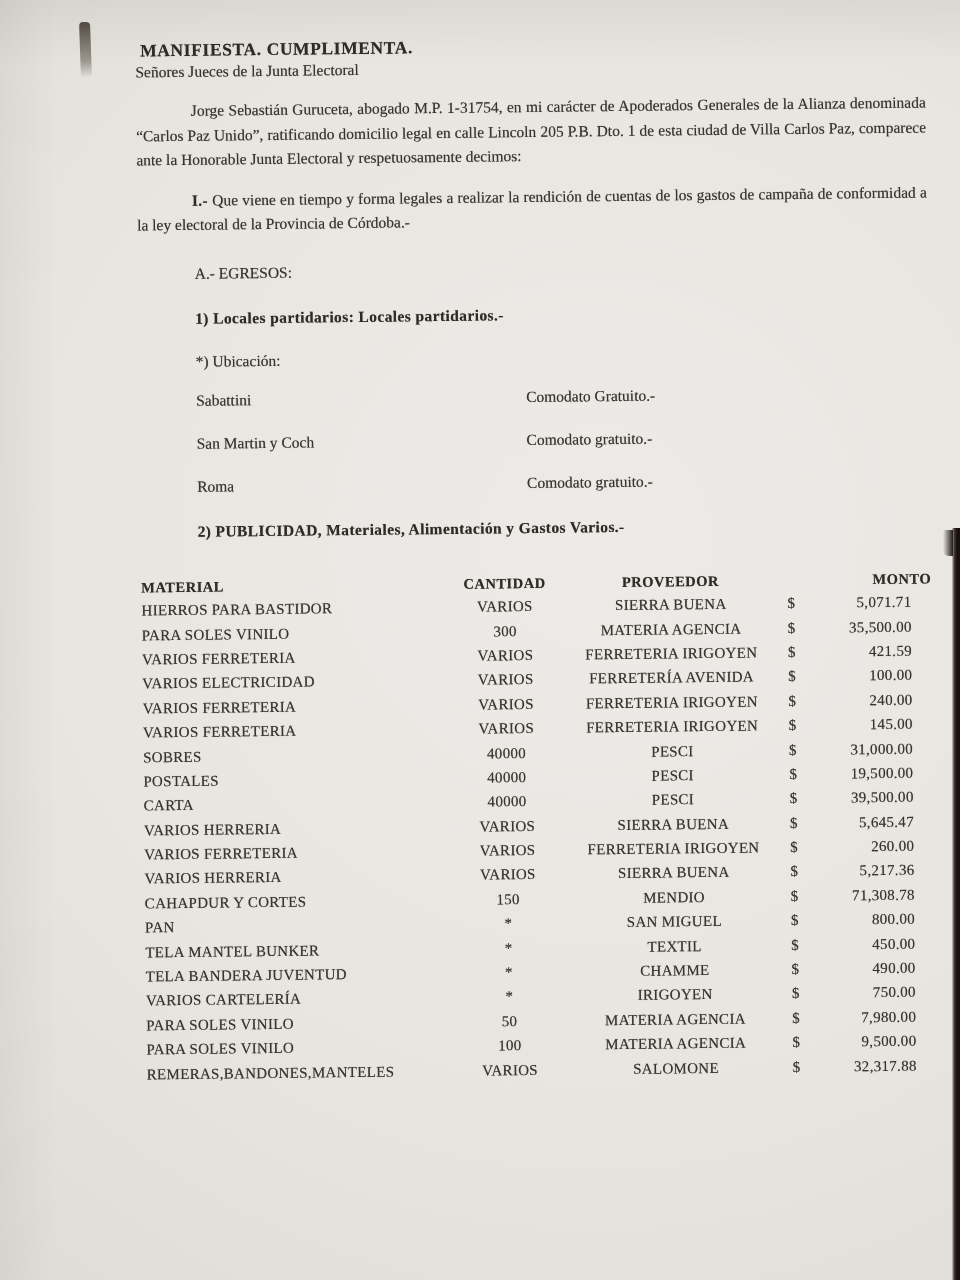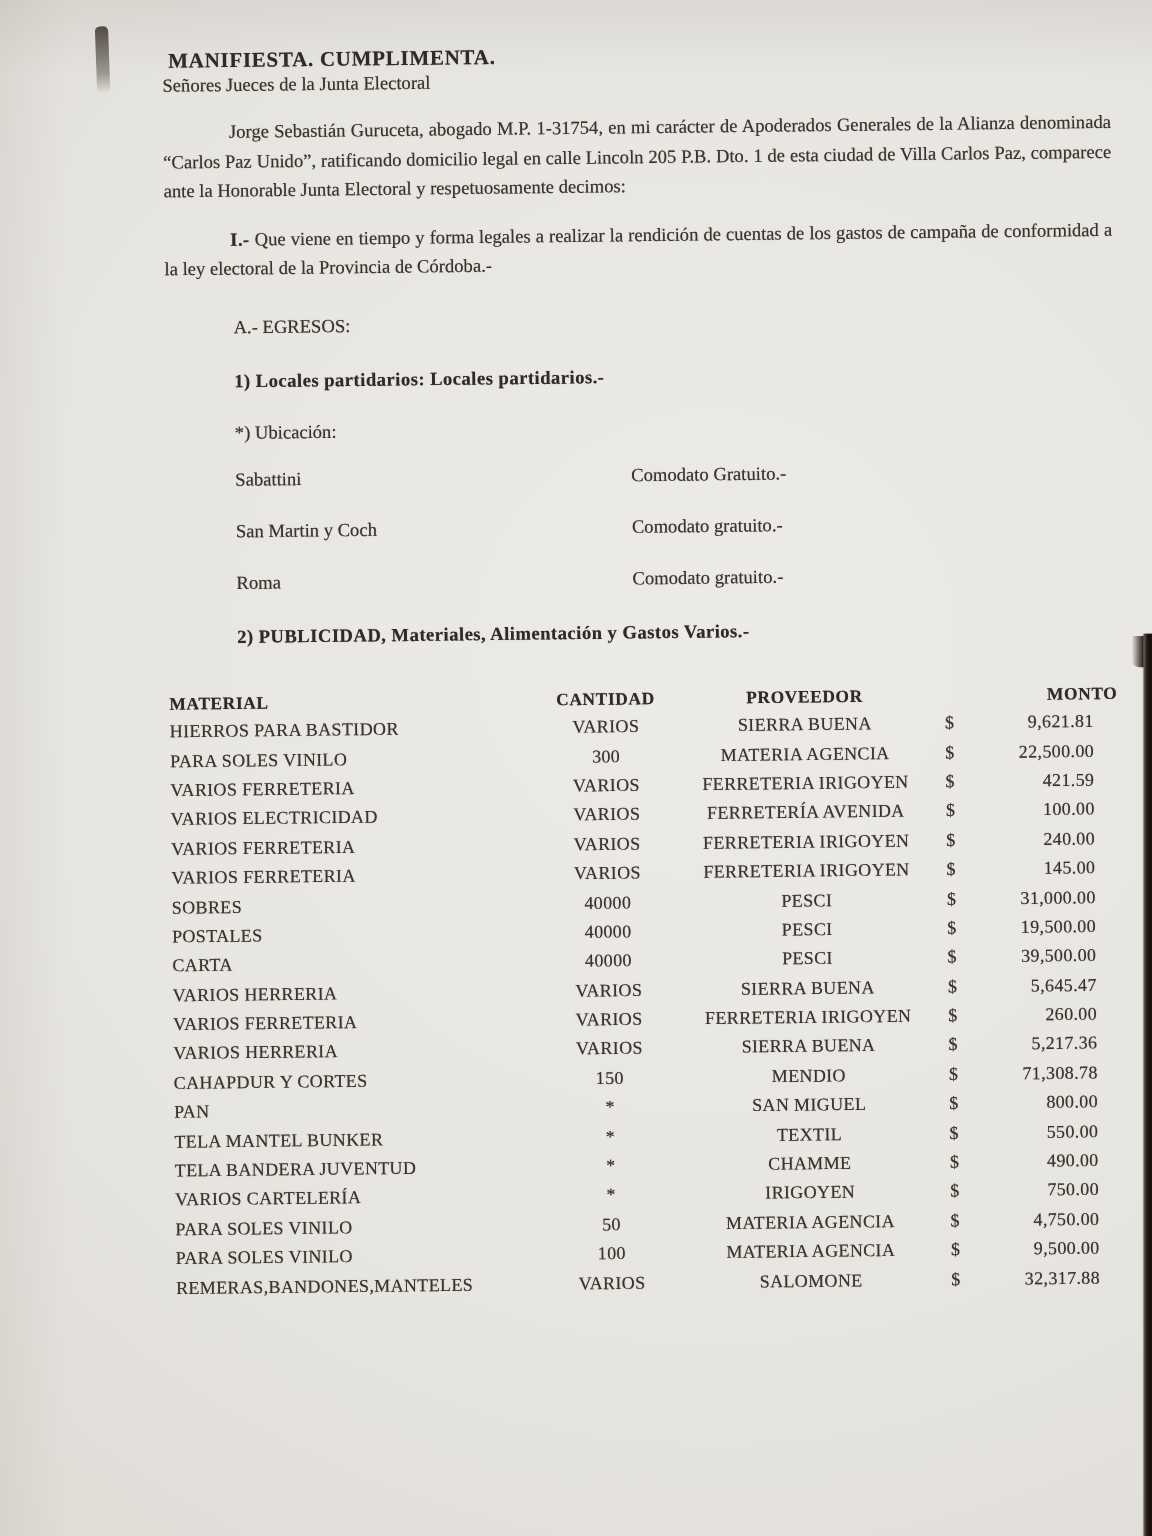--- a/index.html
+++ b/index.html
@@ -150,32 +150,32 @@
         </tr>
       </thead>
       <tbody id="table-body">
           <tr>
             <td class="col-material">HIERROS PARA BASTIDOR</td>
             <td class="col-cantidad">VARIOS</td>
             <td class="col-proveedor">SIERRA BUENA</td>
             <td class="col-monto">
               <span class="monto-wrap">
                 <span>$</span>
-                <span>9,621.81</span>
+                <span>5,071.71</span>
               </span>
             </td>
           </tr>
           <tr>
             <td class="col-material">PARA SOLES VINILO</td>
             <td class="col-cantidad">300</td>
             <td class="col-proveedor">MATERIA AGENCIA</td>
             <td class="col-monto">
               <span class="monto-wrap">
                 <span>$</span>
-                <span>22,500.00</span>
+                <span>35,500.00</span>
               </span>
             </td>
           </tr>
           <tr>
             <td class="col-material">VARIOS FERRETERIA</td>
             <td class="col-cantidad">VARIOS</td>
             <td class="col-proveedor">FERRETERIA IRIGOYEN</td>
             <td class="col-monto">
               <span class="monto-wrap">
                 <span>$</span>
@@ -304,21 +304,21 @@
               </span>
             </td>
           </tr>
           <tr>
             <td class="col-material">TELA MANTEL BUNKER</td>
             <td class="col-cantidad">*</td>
             <td class="col-proveedor">TEXTIL</td>
             <td class="col-monto">
               <span class="monto-wrap">
                 <span>$</span>
-                <span>550.00</span>
+                <span>450.00</span>
               </span>
             </td>
           </tr>
           <tr>
             <td class="col-material">TELA BANDERA JUVENTUD</td>
             <td class="col-cantidad">*</td>
             <td class="col-proveedor">CHAMME</td>
             <td class="col-monto">
               <span class="monto-wrap">
                 <span>$</span>
@@ -337,21 +337,21 @@
               </span>
             </td>
           </tr>
           <tr>
             <td class="col-material">PARA SOLES VINILO</td>
             <td class="col-cantidad">50</td>
             <td class="col-proveedor">MATERIA AGENCIA</td>
             <td class="col-monto">
               <span class="monto-wrap">
                 <span>$</span>
-                <span>4,750.00</span>
+                <span>7,980.00</span>
               </span>
             </td>
           </tr>
           <tr>
             <td class="col-material">PARA SOLES VINILO</td>
             <td class="col-cantidad">100</td>
             <td class="col-proveedor">MATERIA AGENCIA</td>
             <td class="col-monto">
               <span class="monto-wrap">
                 <span>$</span>

